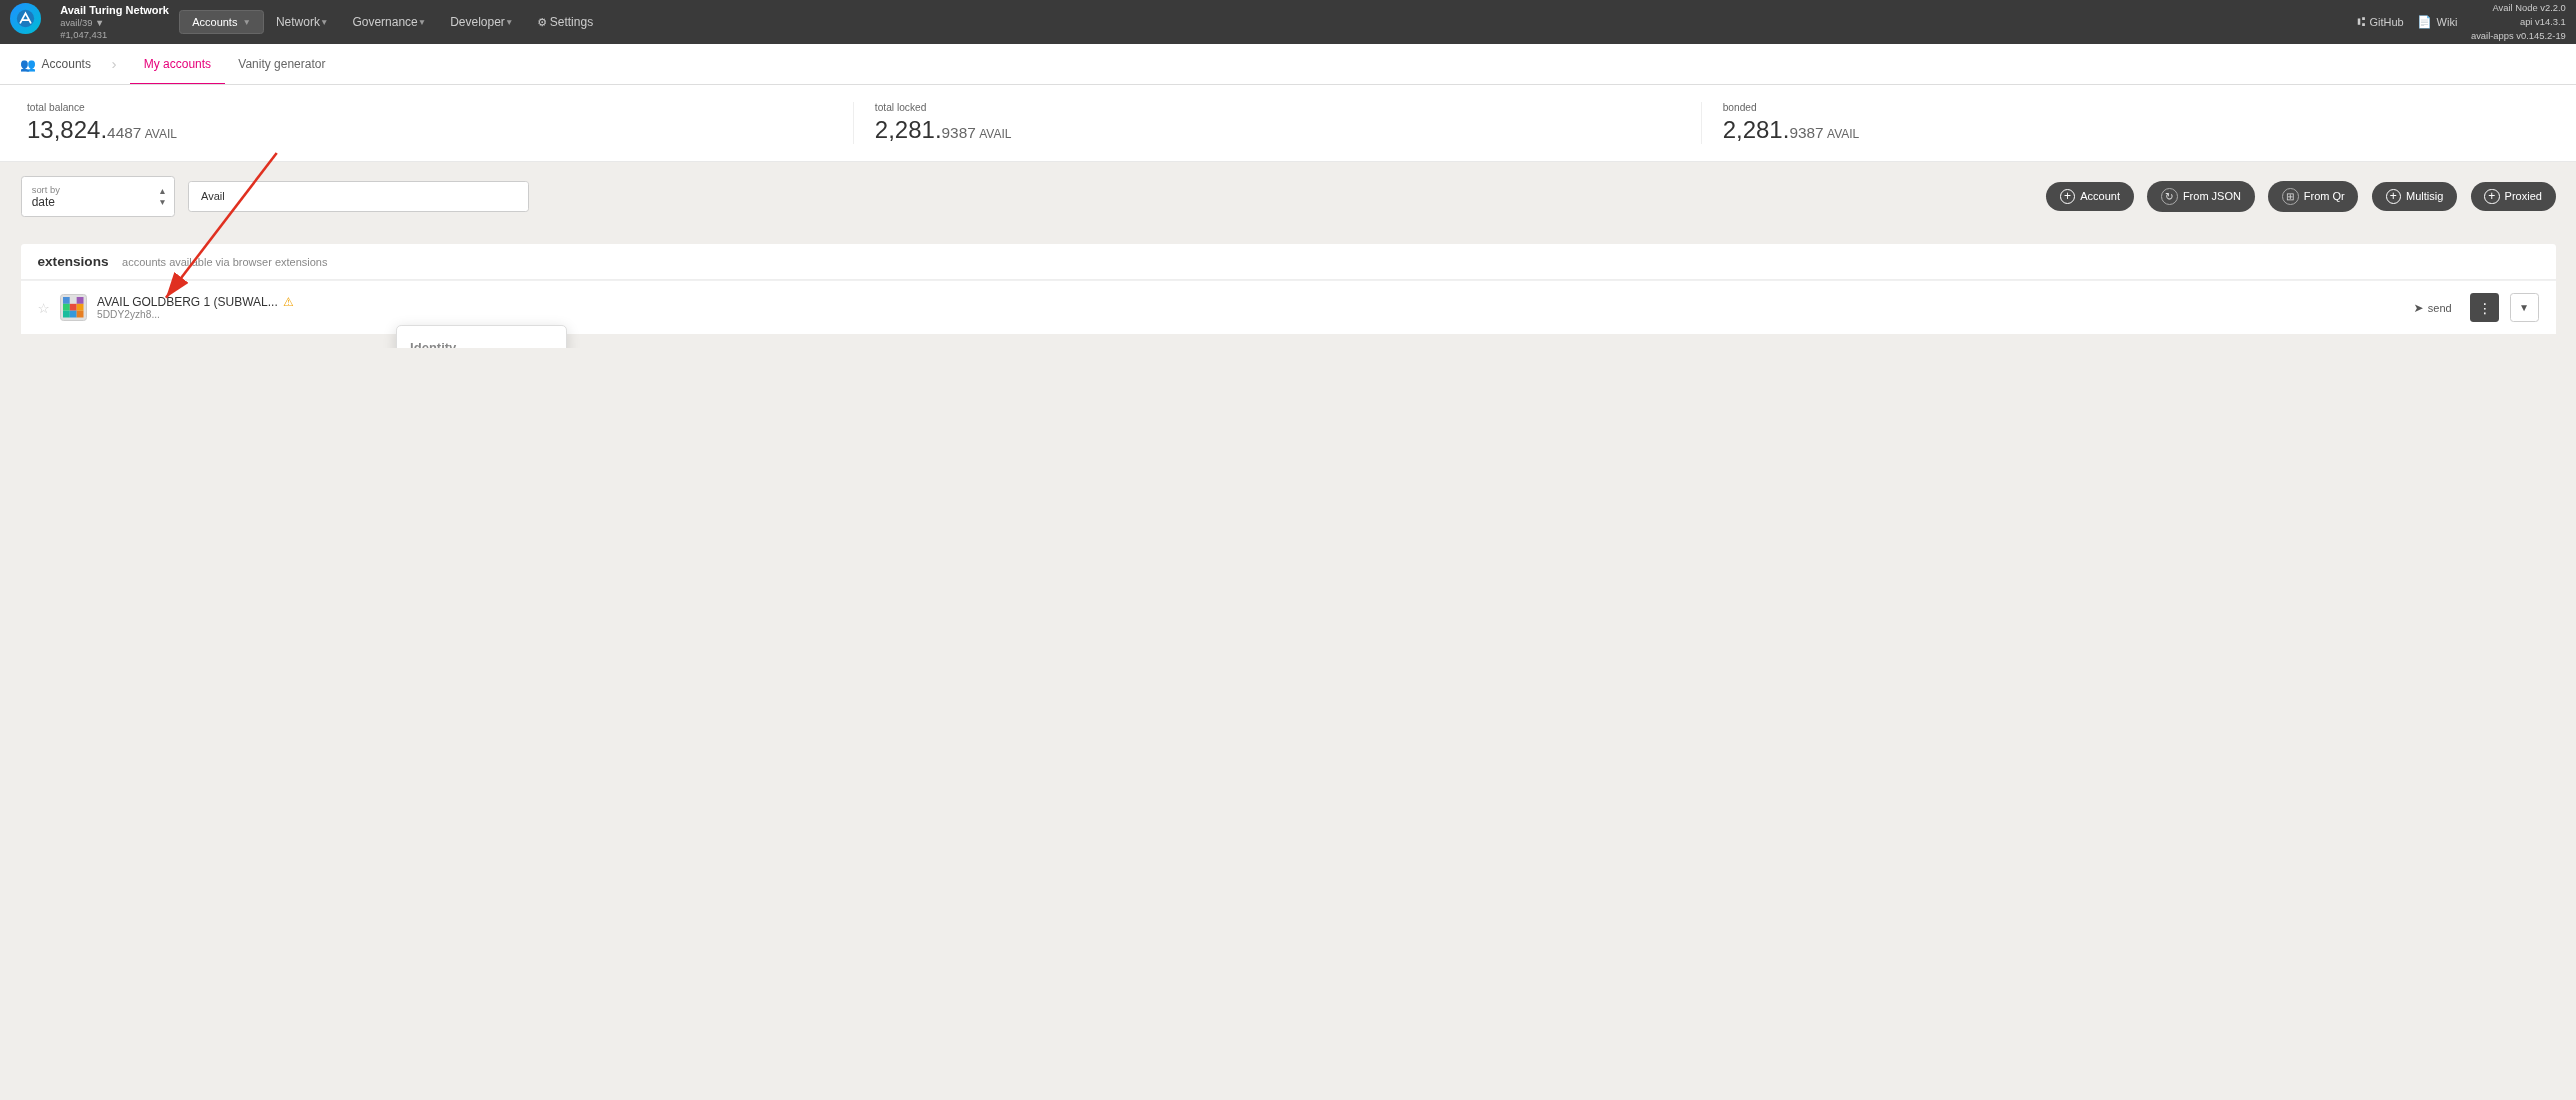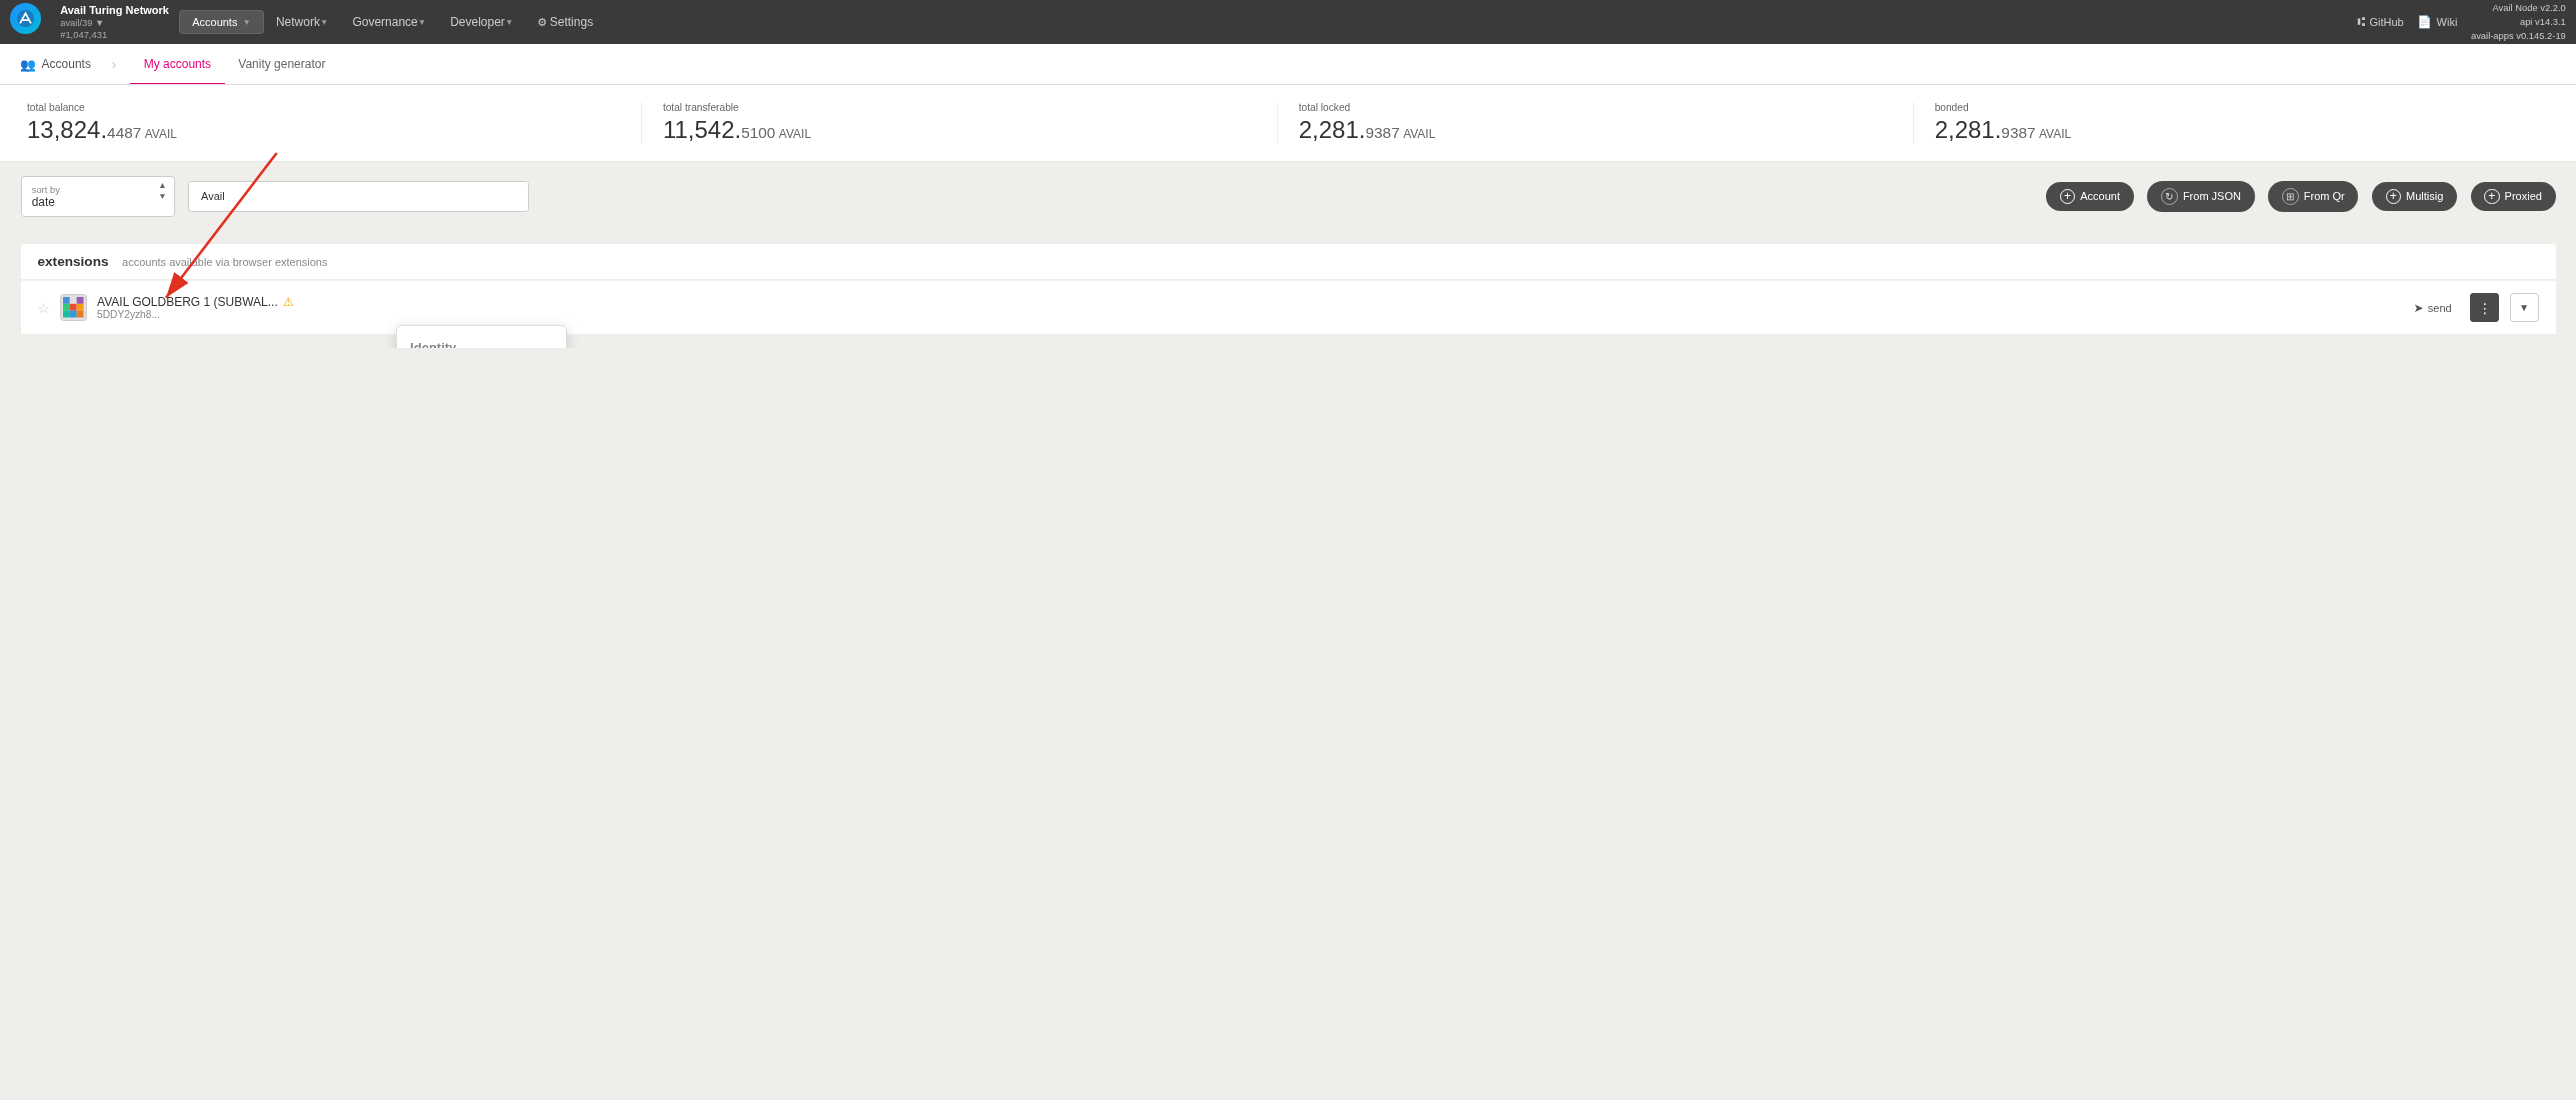--- a/index.html
+++ b/index.html
@@ -128,20 +128,21 @@
     
     .toolbar {
       display: flex;
       align-items: center;
       padding: 13.6px 20.5px;
       gap: 13.6px;
       background: #f0eeeb;
     }
     .sort-group {
       display: flex;
+      align-items: center;
       gap: 0;
       background: #fff;
       border: 0.9px solid #ccc;
       border-radius: 3.4px;
       padding: 0;
       min-width: 154px;
     }
     .sort-inner {
       flex: 1;
       padding: 6.8px 10.2px;
@@ -391,26 +392,20 @@
   <div class="subnav-tab">
     <span>Vanity generator</span>
   </div>
 </div>
 
 <div class="stats-bar">
   <div class="stat-item">
     <div class="stat-label">total balance</div>
     <div class="stat-value">
       <span class="big">13,824.</span><span class="small">4487</span><span class="unit">AVAIL</span>
-    </div>
-  </div>
-  <div class="stat-item">
-    <div class="stat-label">total transferable</div>
-    <div class="stat-value">
-      <span class="big">11,542.</span><span class="small">5100</span><span class="unit">AVAIL</span>
     </div>
   </div>
   <div class="stat-item">
     <div class="stat-label">total locked</div>
     <div class="stat-value">
       <span class="big">2,281.</span><span class="small">9387</span><span class="unit">AVAIL</span>
     </div>
   </div>
   <div class="stat-item">
     <div class="stat-label">bonded</div>

